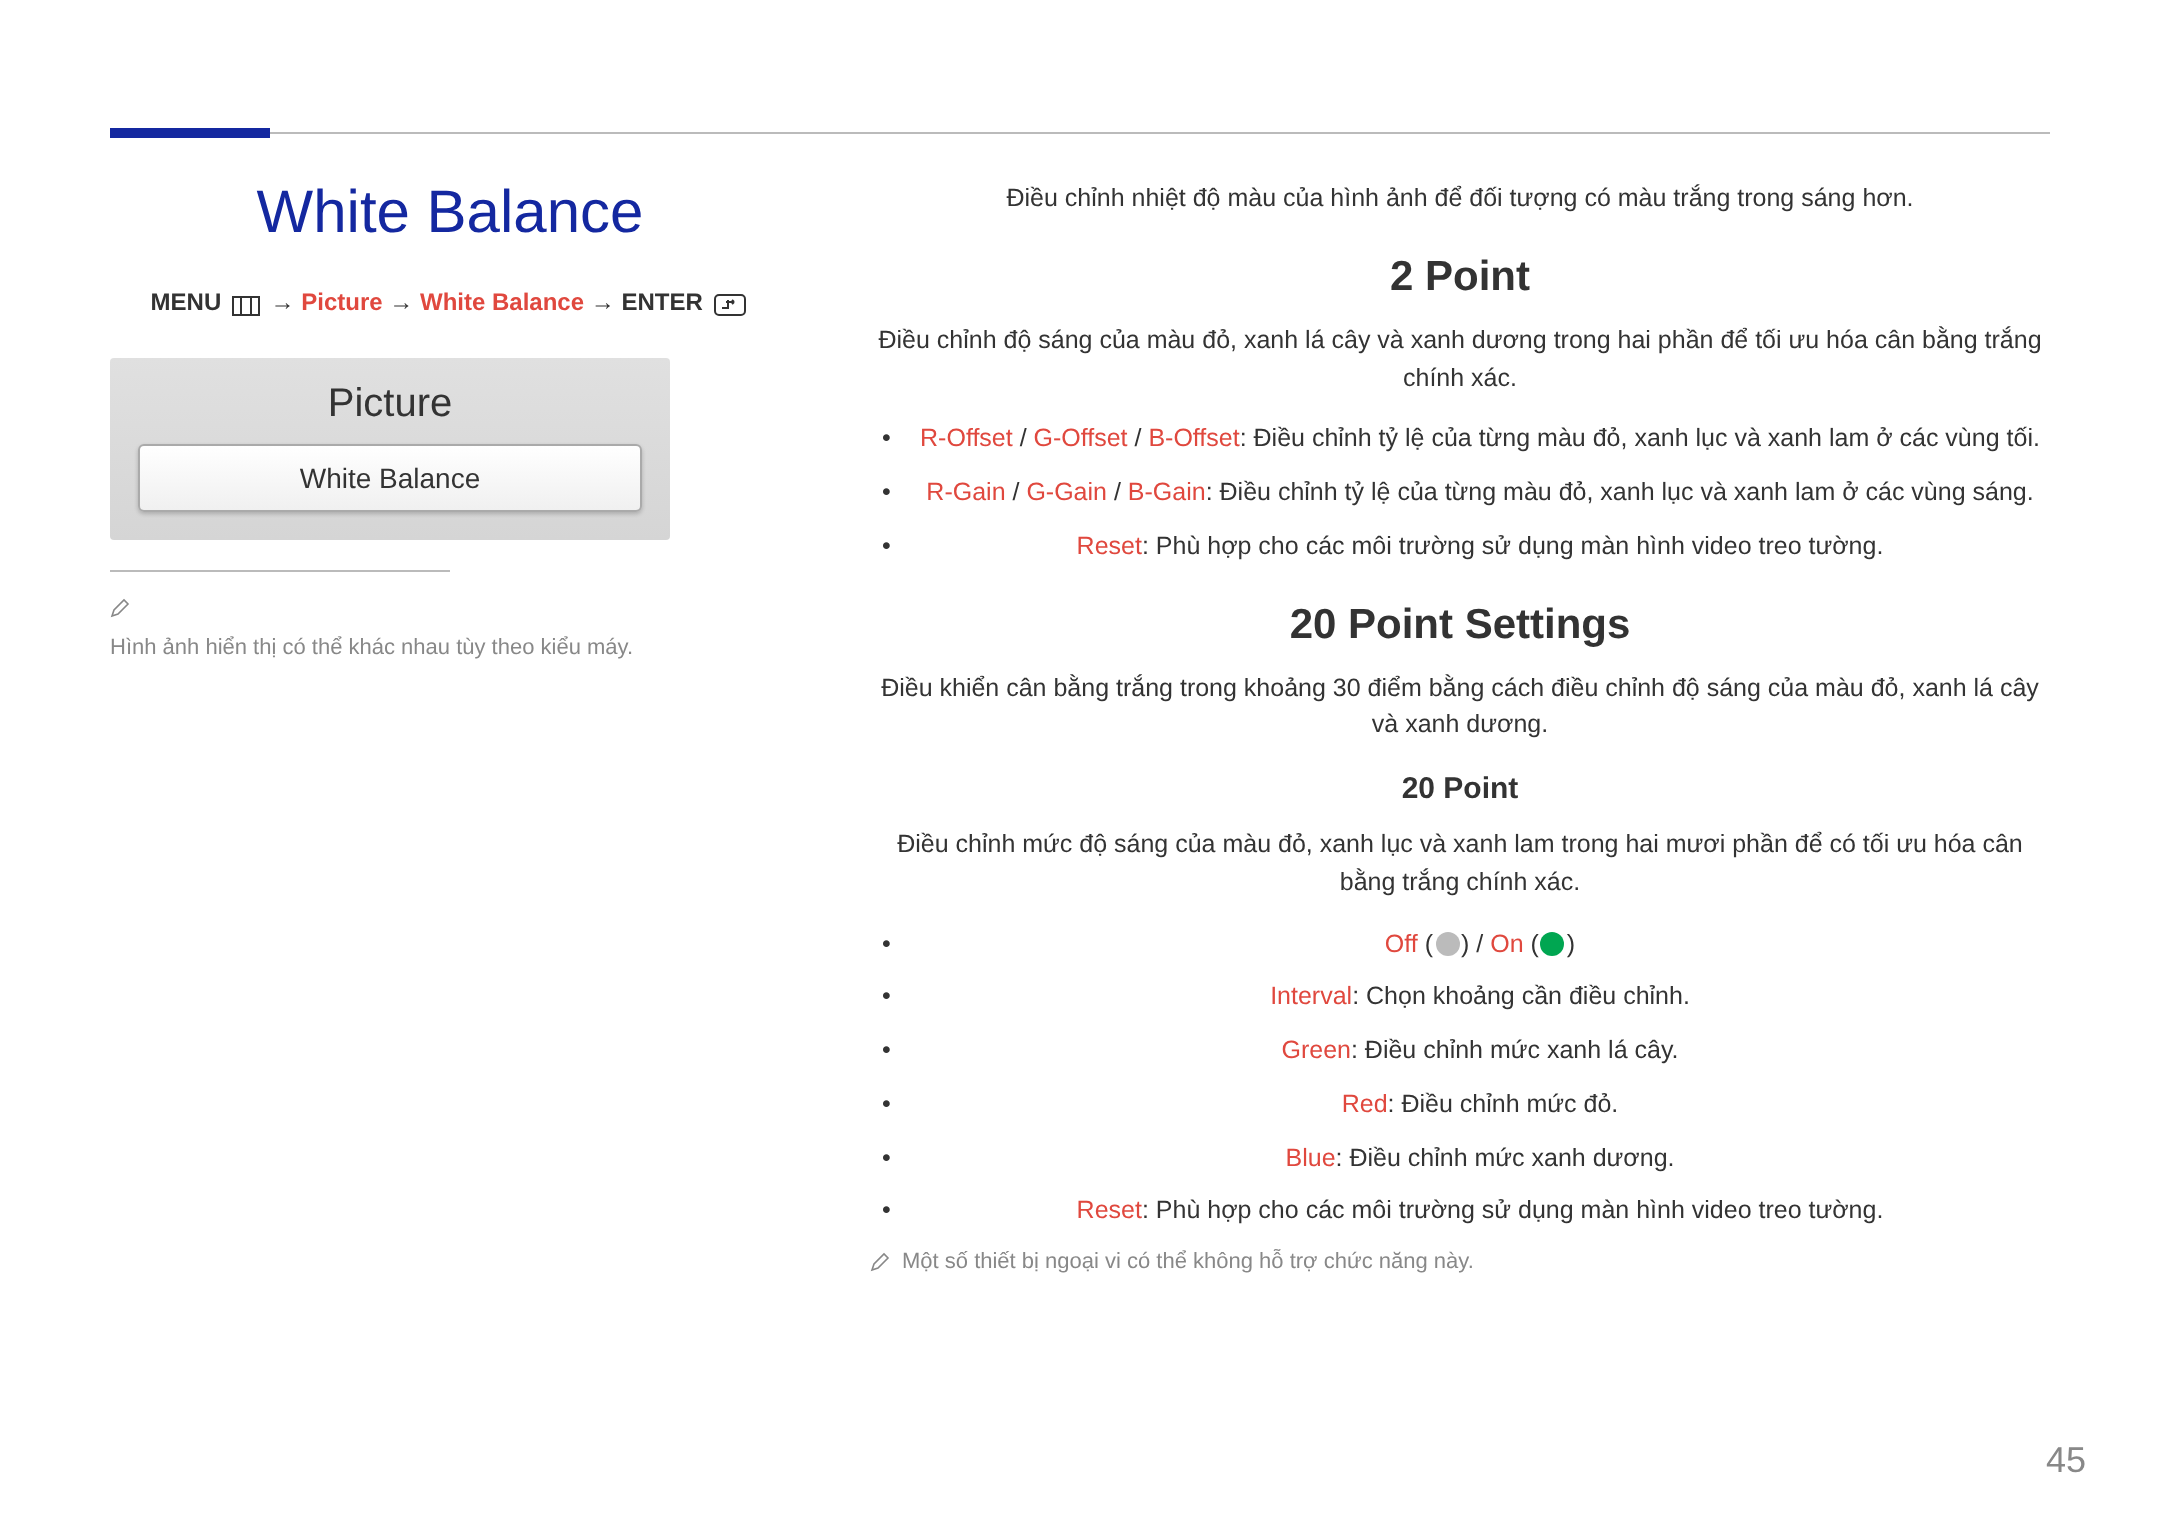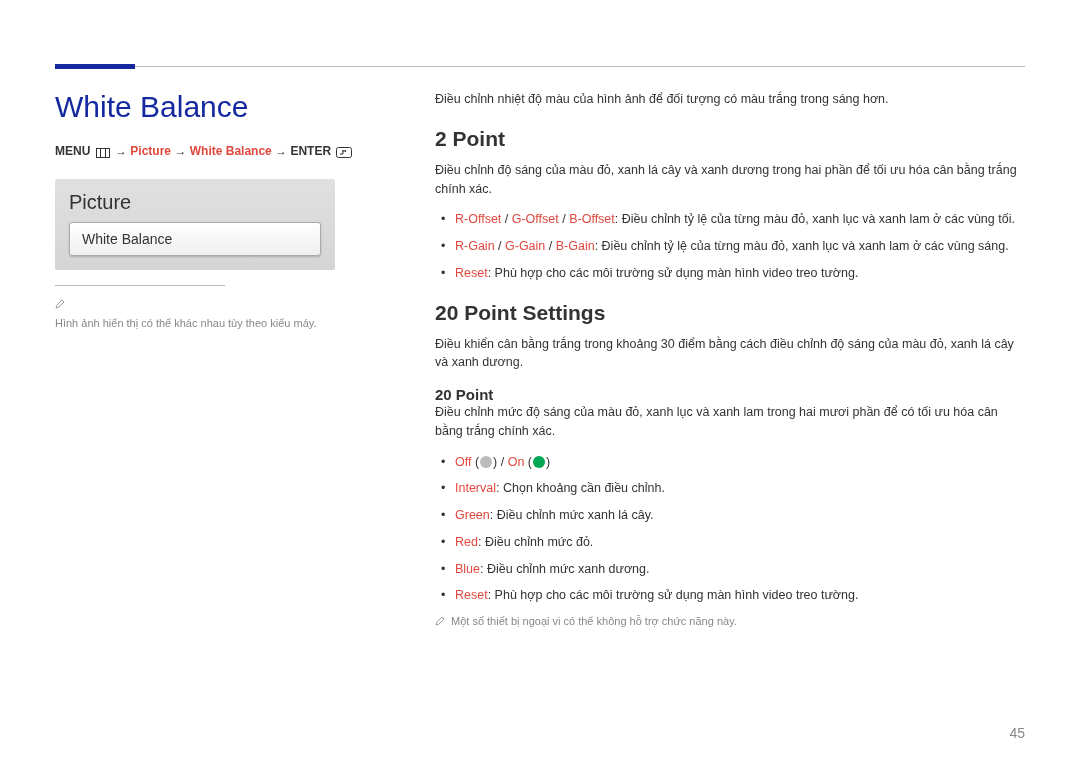--- a/index.html
+++ b/index.html
@@ -24,28 +24,29 @@
       position: absolute;
       top: 64px;
       left: 55px;
       width: 80px;
       height: 5px;
       background: #1428a0;
     }
     .page-number {
       position: absolute;
       bottom: 22px;
-      right: 55px;
-      font-size: 14px;
+      right: 37px;
+      font-size: 18px;
       color: #888;
     }
     .content {
       display: flex;
       padding-top: 40px;
       gap: 40px;
+      text-align: center;
     }
     .left-col { width: 340px; flex-shrink: 0; }
     .right-col { flex: 1; }
     h1.page-title {
       font-size: 30px;
       font-weight: normal;
       color: #1428a0;
       margin-bottom: 20px;
     }
     .breadcrumb {
@@ -105,20 +106,21 @@
       color: #333;
       margin-top: 18px;
       margin-bottom: 10px;
     }
     .right-col h2:first-child { margin-top: 0; }
     .right-col h3 {
       font-size: 15px;
       font-weight: bold;
       color: #333;
       margin-top: 14px;
+      margin-bottom: 10px;
     }
     .right-col ul { list-style: none; padding-left: 0; }
     .right-col ul li {
       font-size: 12.5px;
       line-height: 1.5;
       margin-bottom: 8px;
       padding-left: 20px;
       position: relative;
     }
     .right-col ul li::before {

